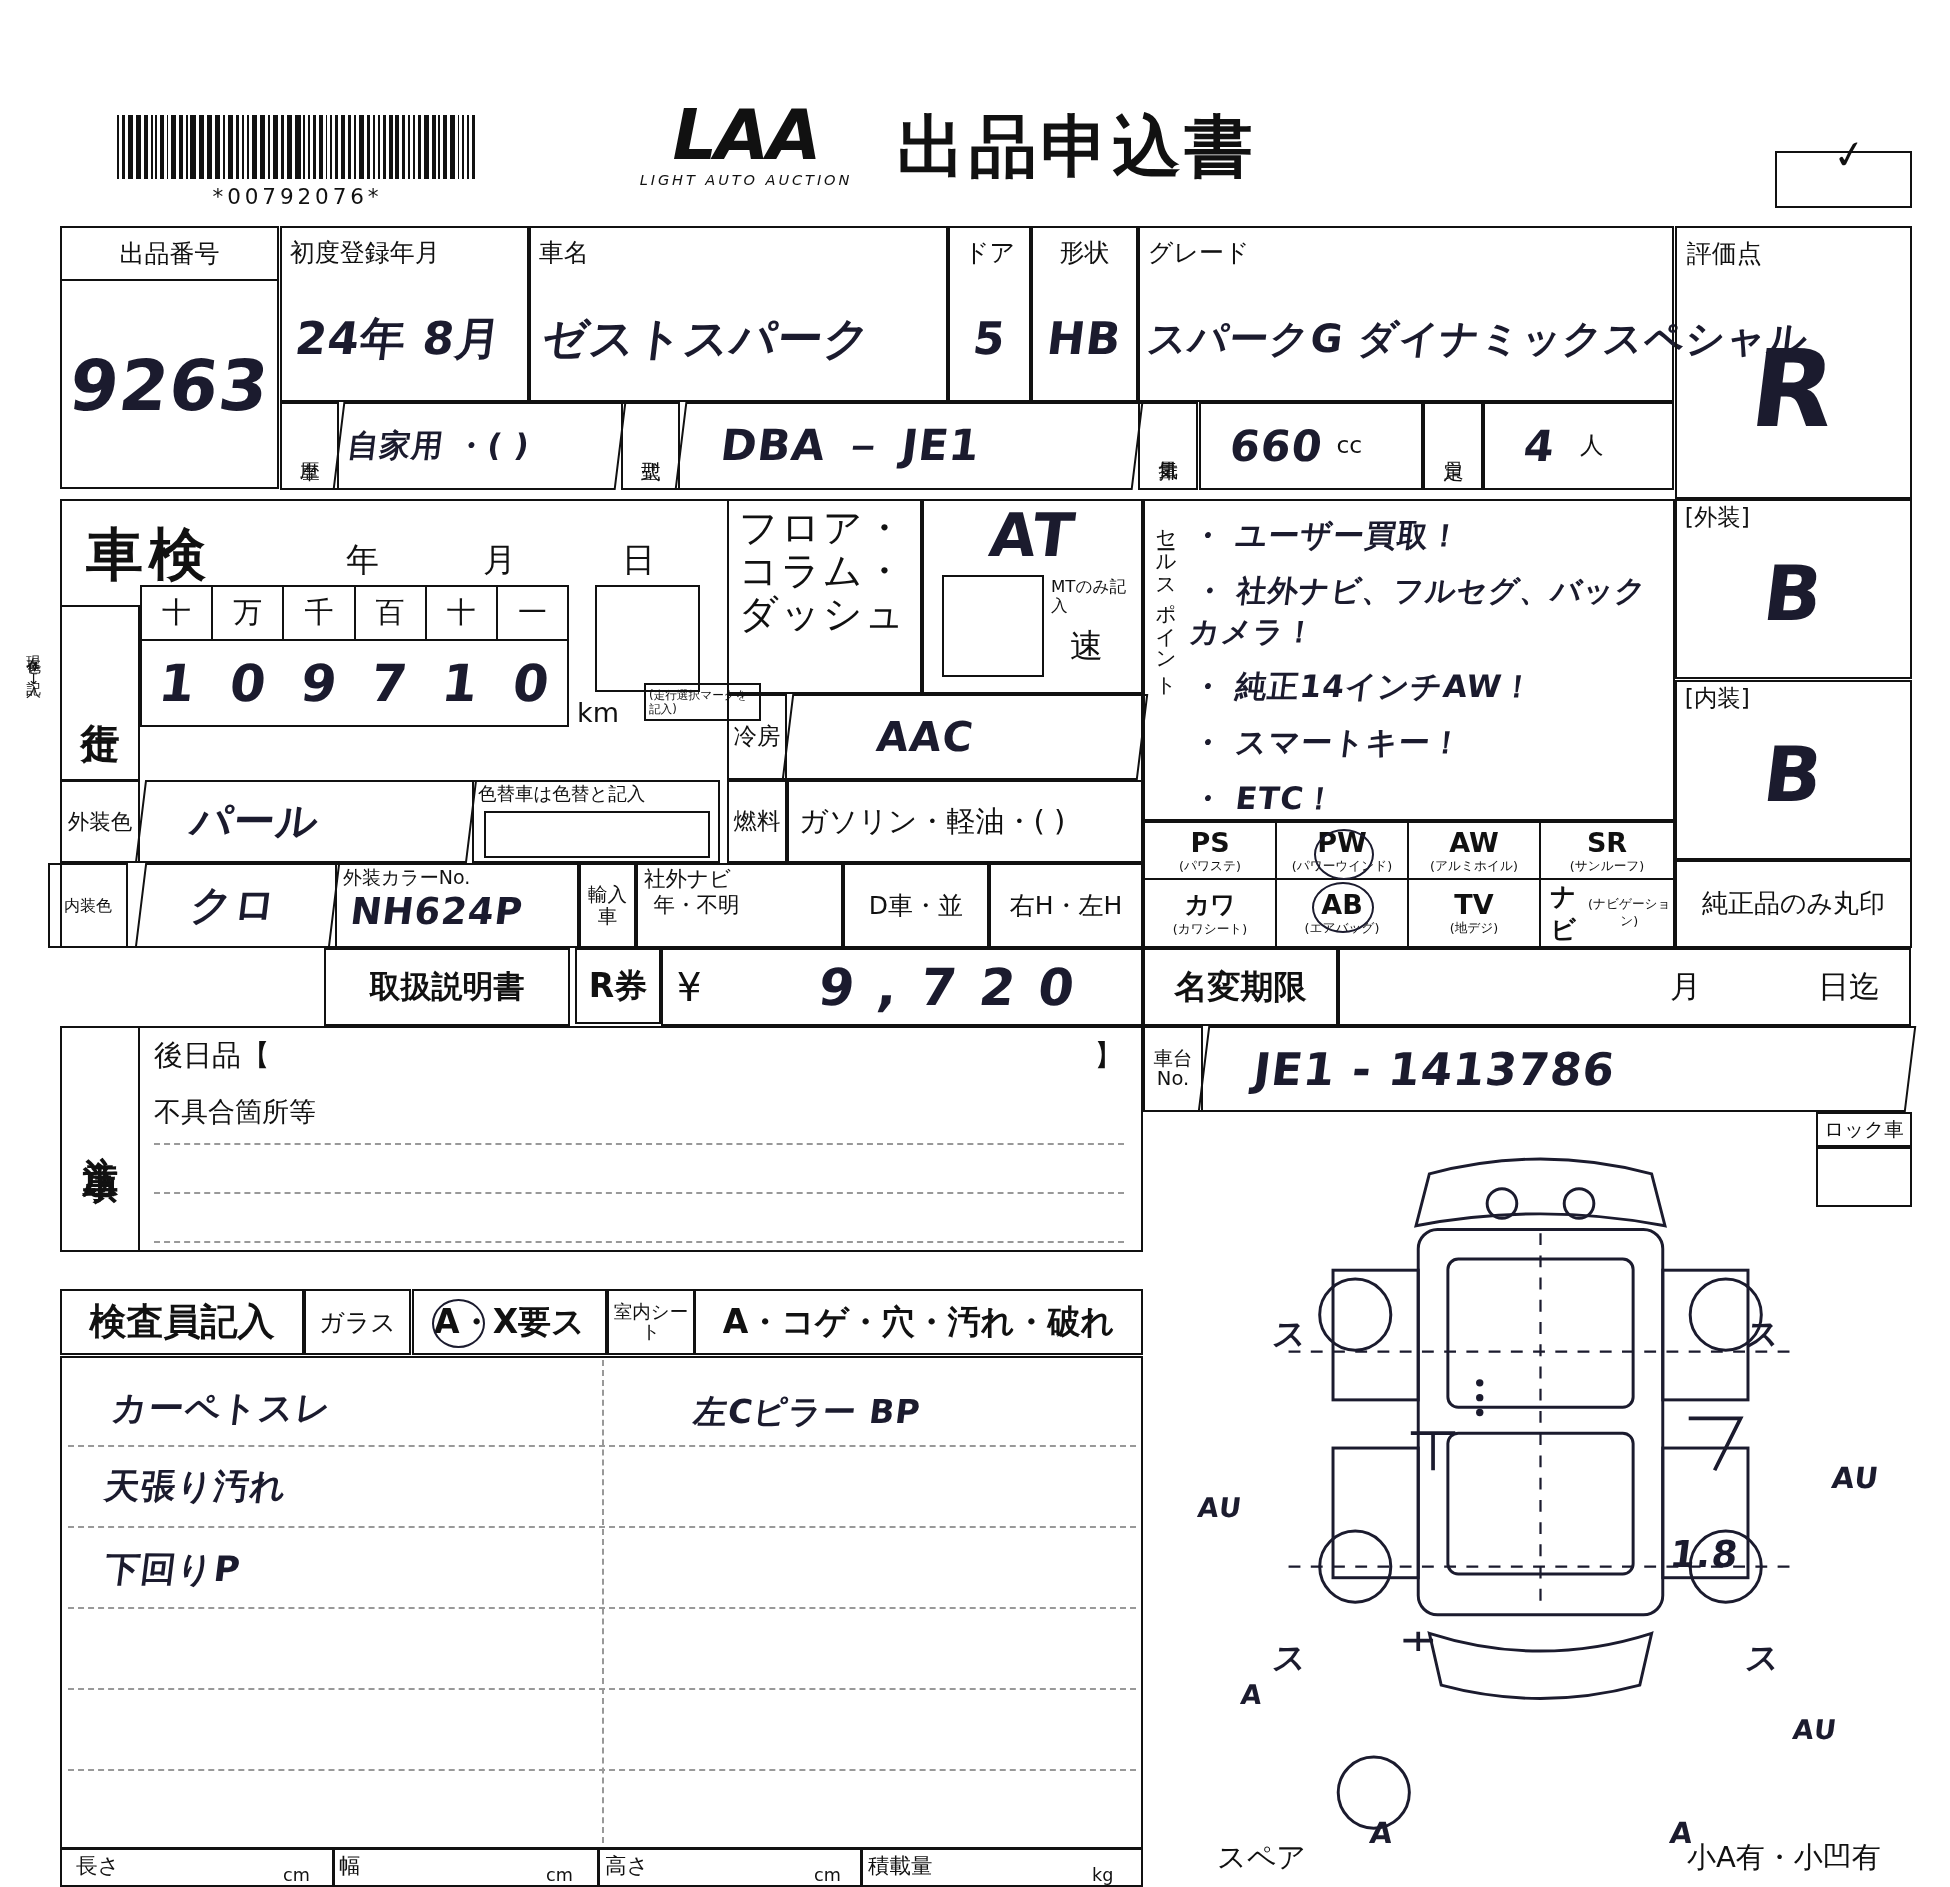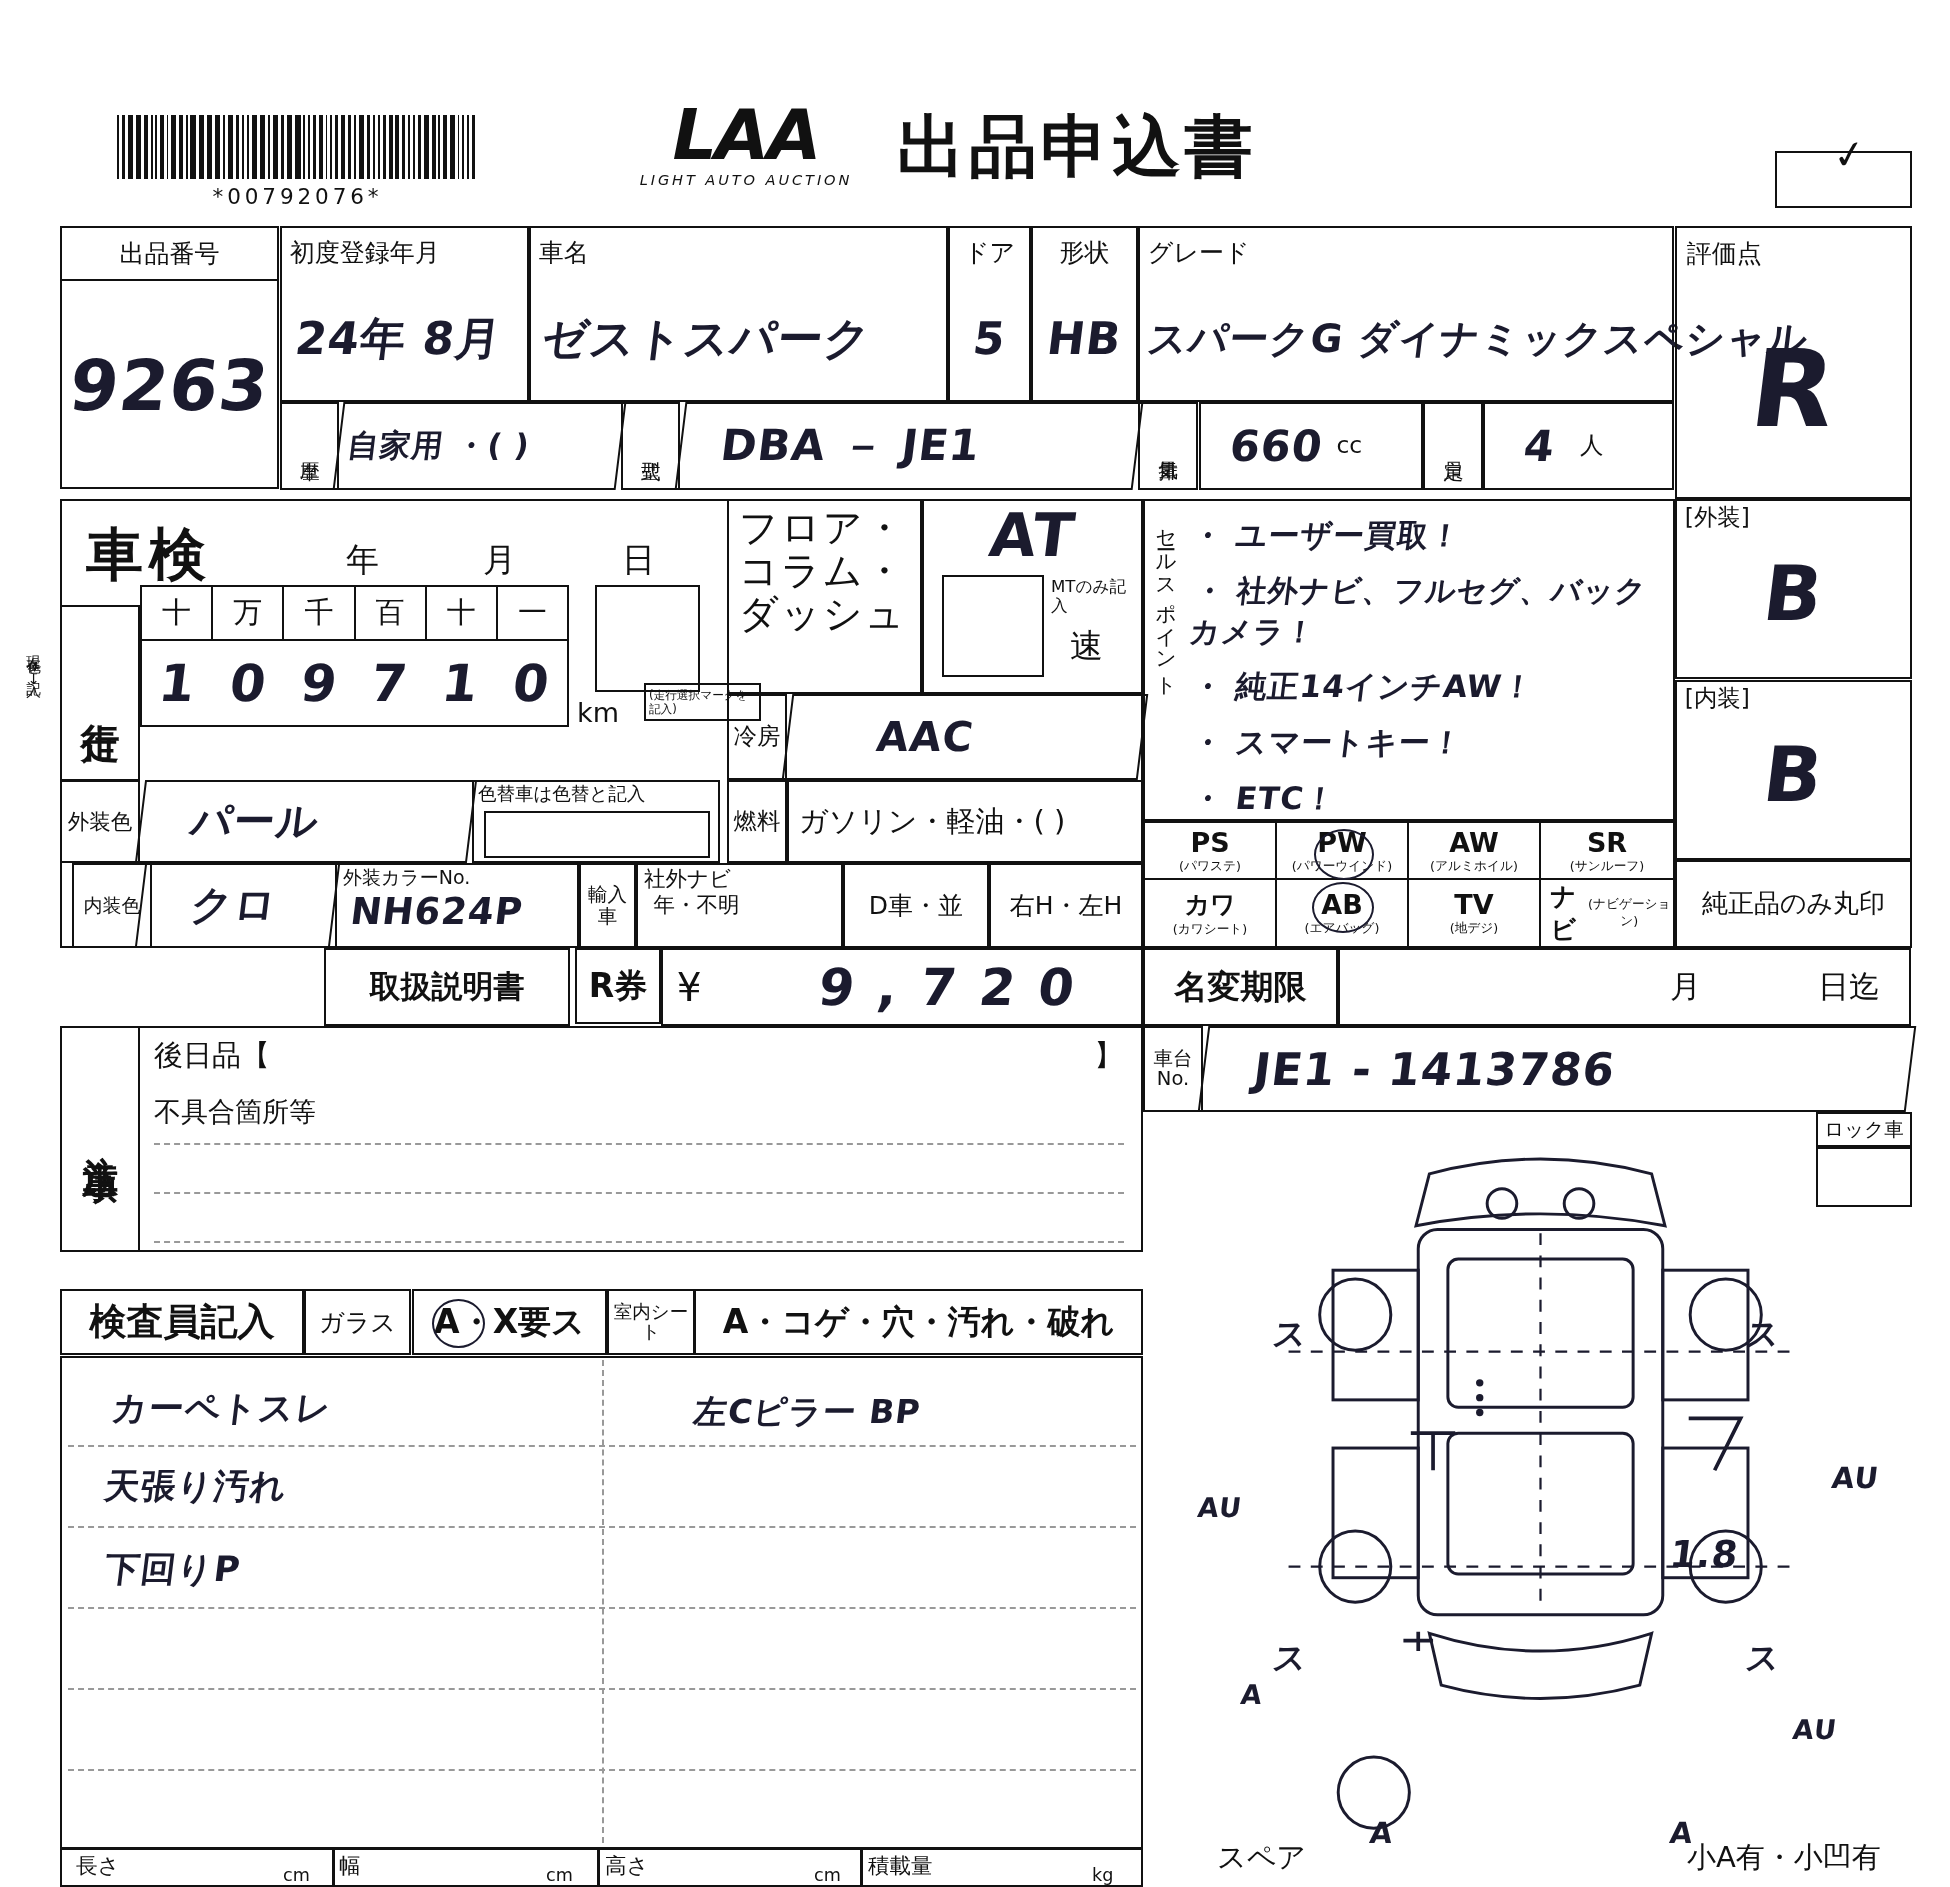--- a/index.html
+++ b/index.html
@@ -197,21 +197,21 @@
 
   <div class="abs tiny" style="left:17.6px;top:644px;width:25px;font-size:14.6px;writing-mode:vertical-rl;letter-spacing:2px;">現在色を記入→</div>
 
   <div class="abs bx ctr lbl" style="left:60px;top:780px;width:80px;height:83px;font-size:21.5px;line-height:1.1;">外装色</div>
   <div class="abs bx lft hw" style="left:140px;top:780px;width:332px;height:83px;padding-left:49px;font-size:41px;">パール</div>
   <div class="abs bx" style="left:472px;top:780px;width:248px;height:83px;">
     <div class="lbl" style="font-size:18.5px;padding:2px 3.9px;">色替車は色替と記入</div>
     <div class="abs bx" style="left:9.8px;top:29px;width:226px;height:47px;"></div>
   </div>
 
-  <div class="abs bx ctr lbl" style="left:72px;top:863px;width:80px;height:85px;font-size:19px;line-height:1.1;text-align:center;">内装色</div>
+  <div class="abs bx ctr lbl" style="left:48px;top:863px;width:80px;height:85px;font-size:16px;line-height:1.1;text-align:center;">内装色</div>
   <div class="abs bx lft hw" style="left:140px;top:863px;width:195px;height:85px;padding-left:49px;font-size:41px;">クロ</div>
   <div class="abs bx" style="left:335px;top:863px;width:244px;height:85px;">
     <div class="lbl" style="font-size:19px;padding:2px 5.9px;">外装カラーNo.</div>
     <div class="hw" style="font-size:37px;padding-left:13.7px;">NH624P</div>
   </div>
   <div class="abs bx ctr lbl" style="left:579px;top:863px;width:57px;height:85px;font-size:19.5px;line-height:1.1;">輸入車</div>
   <div class="abs bx" style="left:636px;top:863px;width:207px;height:85px;">
     <div class="lbl" style="font-size:21.5px;padding:2px 5.9px;">社外ナビ</div>
     <div class="lbl" style="font-size:21.5px;padding-left:15.6px;">年・不明</div>
   </div>

